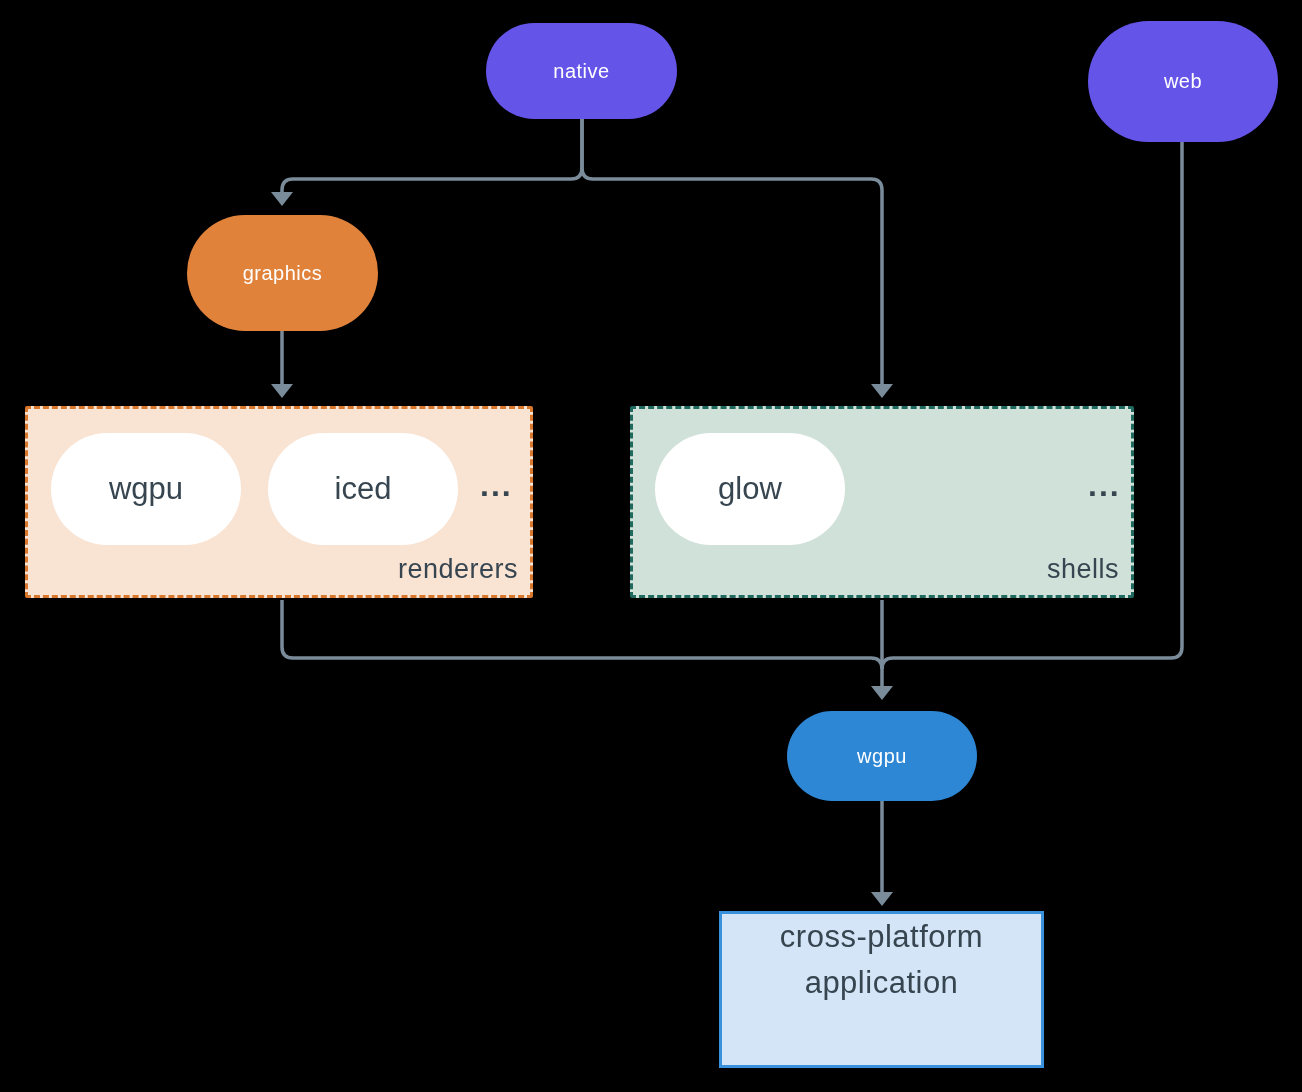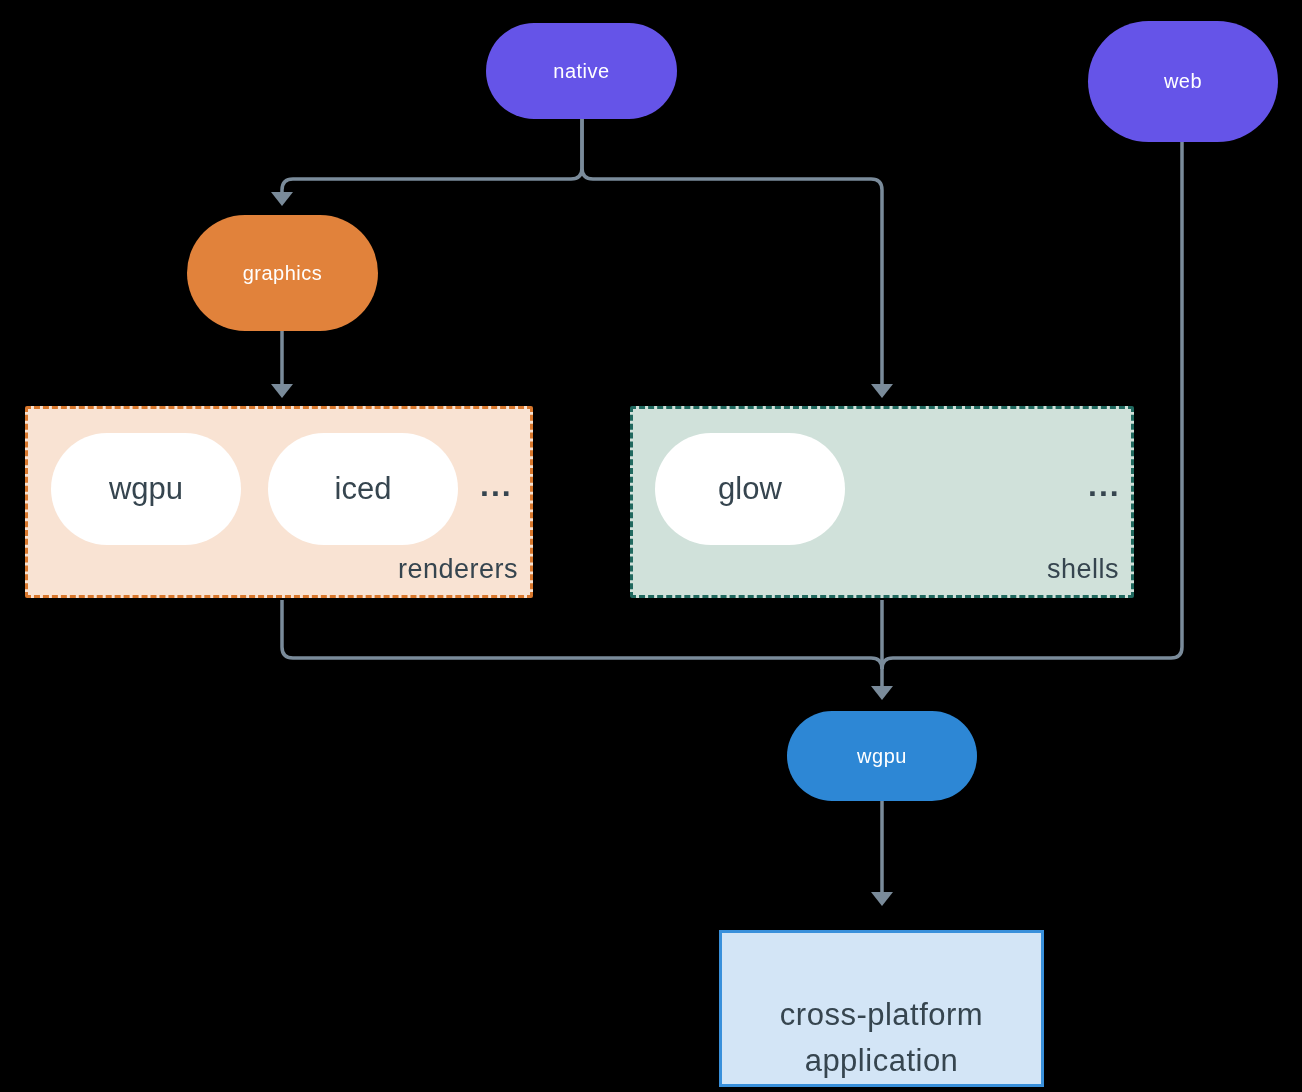--- a/index.html
+++ b/index.html
@@ -38,23 +38,23 @@
     width:190px;height:112px;top:24px;
   }
   .ellipsis{
     position:absolute;top:58px;color:var(--dark);font-size:32px;font-weight:700;letter-spacing:2px;
   }
   .group-label{
     position:absolute;right:12px;bottom:10px;color:var(--dark);font-size:27px;letter-spacing:.5px;text-align:center;
   }
 
   .app-box{
-    position:absolute;left:719px;top:930px;width:325px;height:157px;
+    position:absolute;left:719px;top:911px;width:325px;height:157px;
     background:var(--app-bg);border:3px solid var(--app-border);
-    display:flex;flex-direction:column;align-items:center;justify-content:flex-end;
+    display:flex;flex-direction:column;align-items:center;justify-content:flex-start;
     color:var(--dark);font-size:31px;line-height:46px;letter-spacing:.5px;
   }
 </style>
 </head>
 <body>
 
 <div class="stage">
 
   <svg class="edges" width="1302" height="1092" viewBox="0 0 1302 1092">
 

